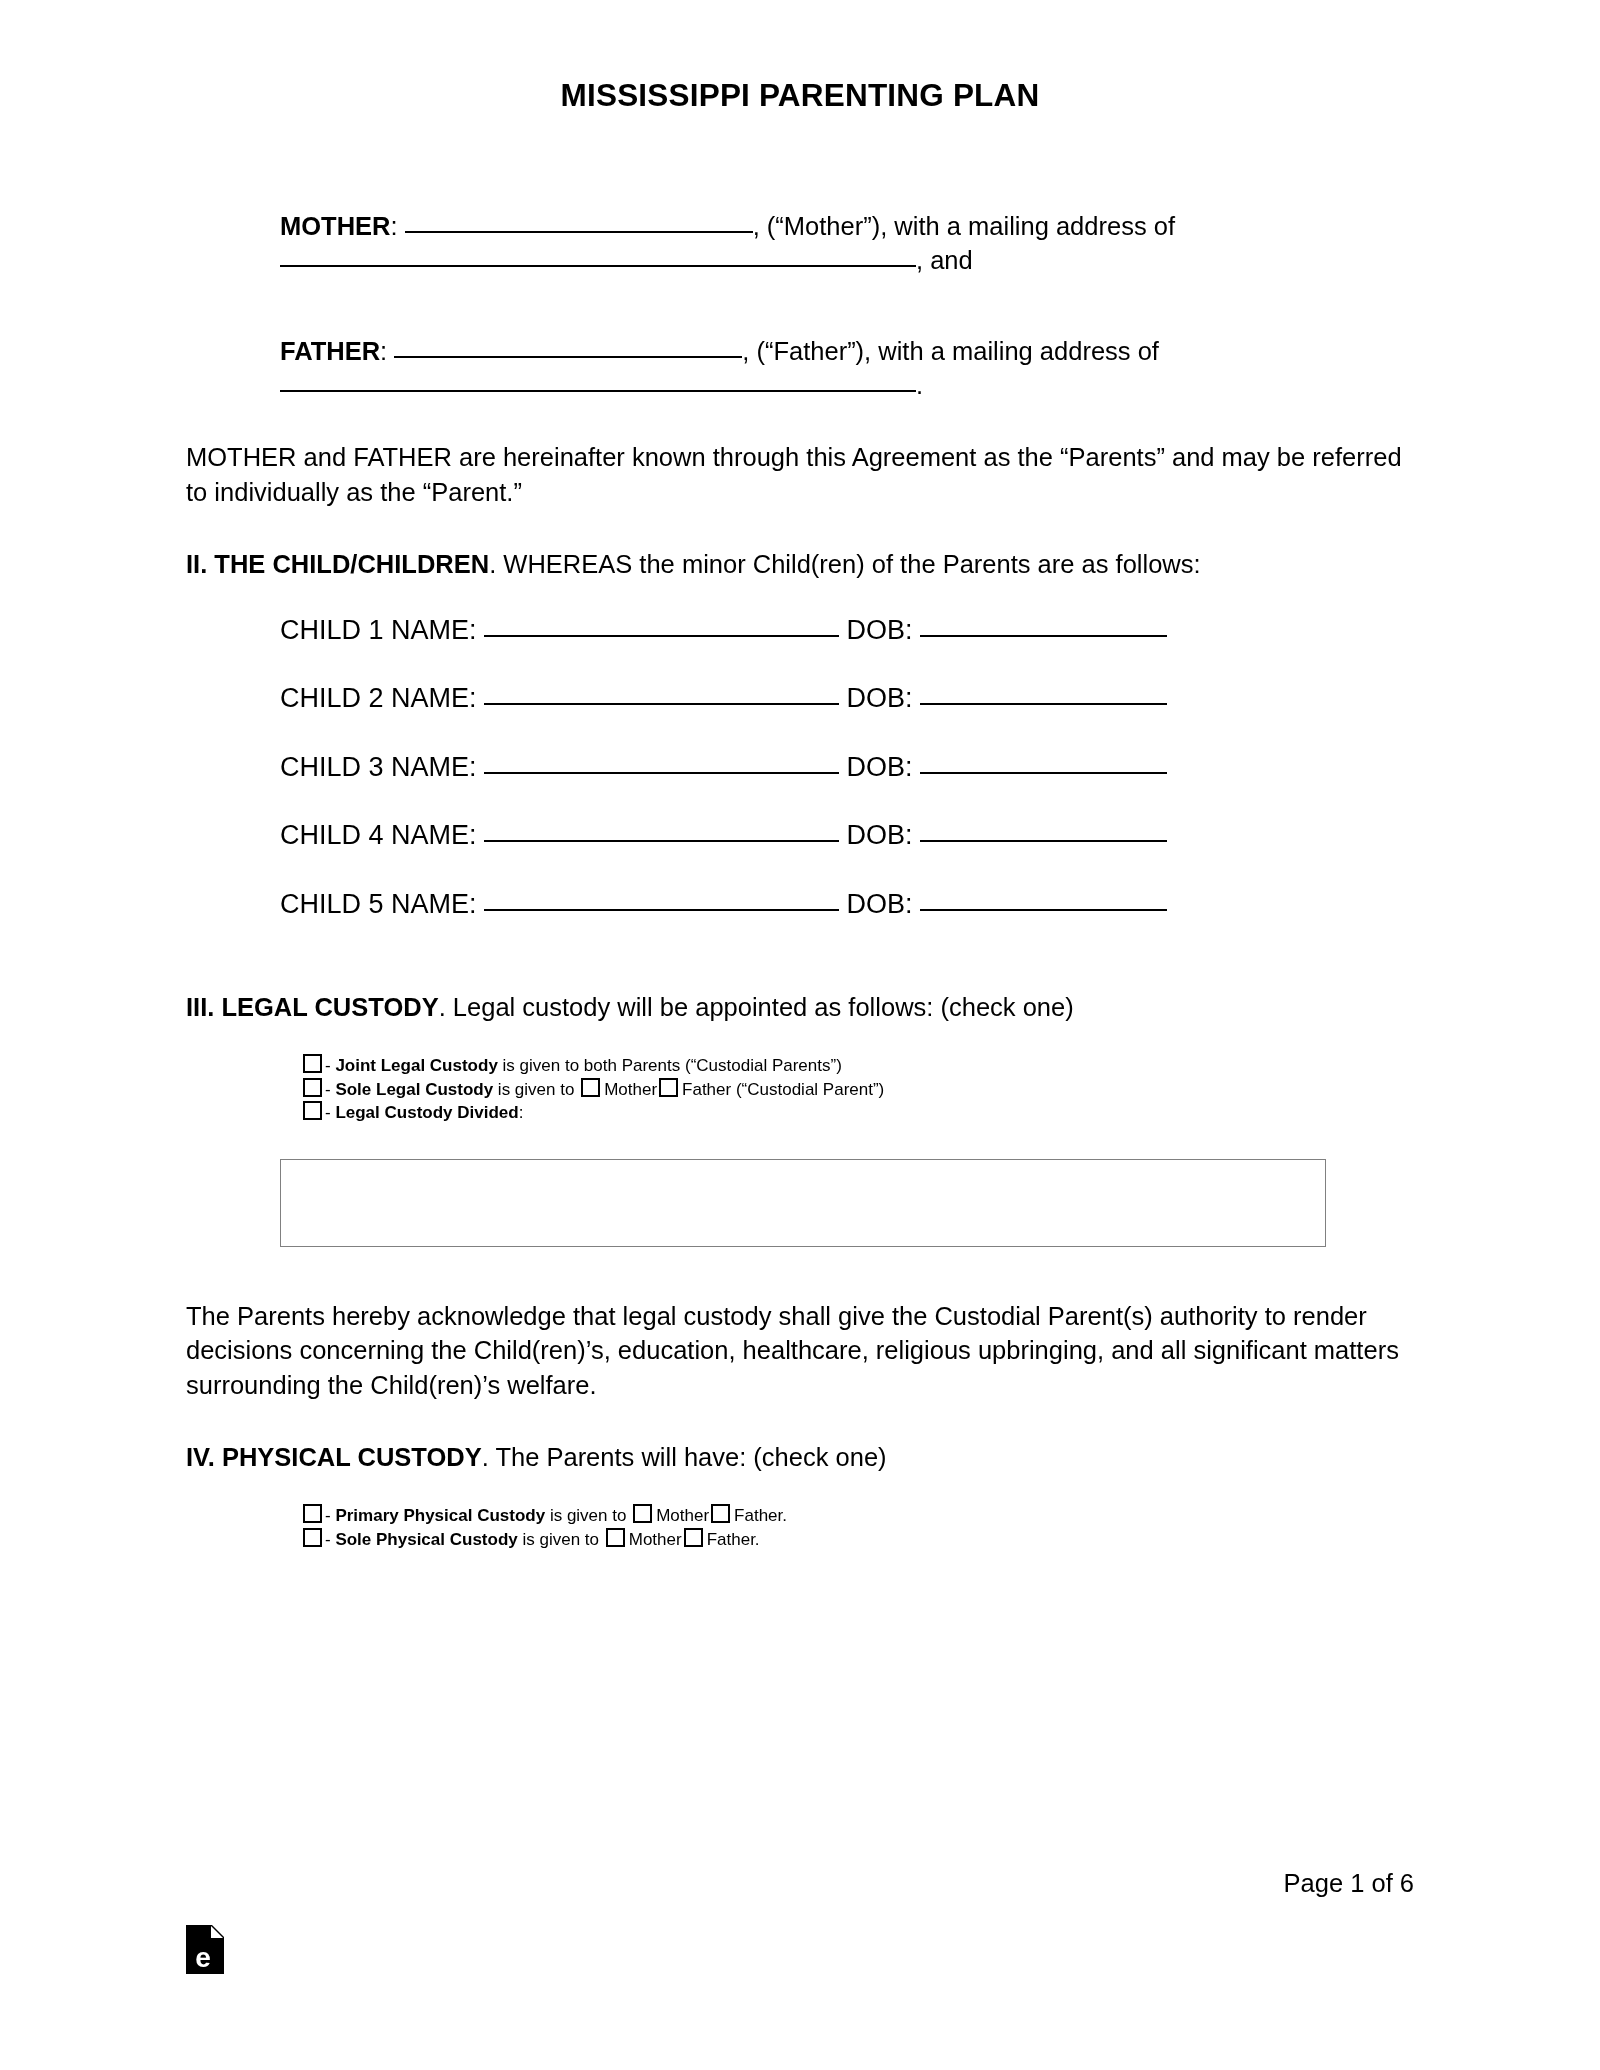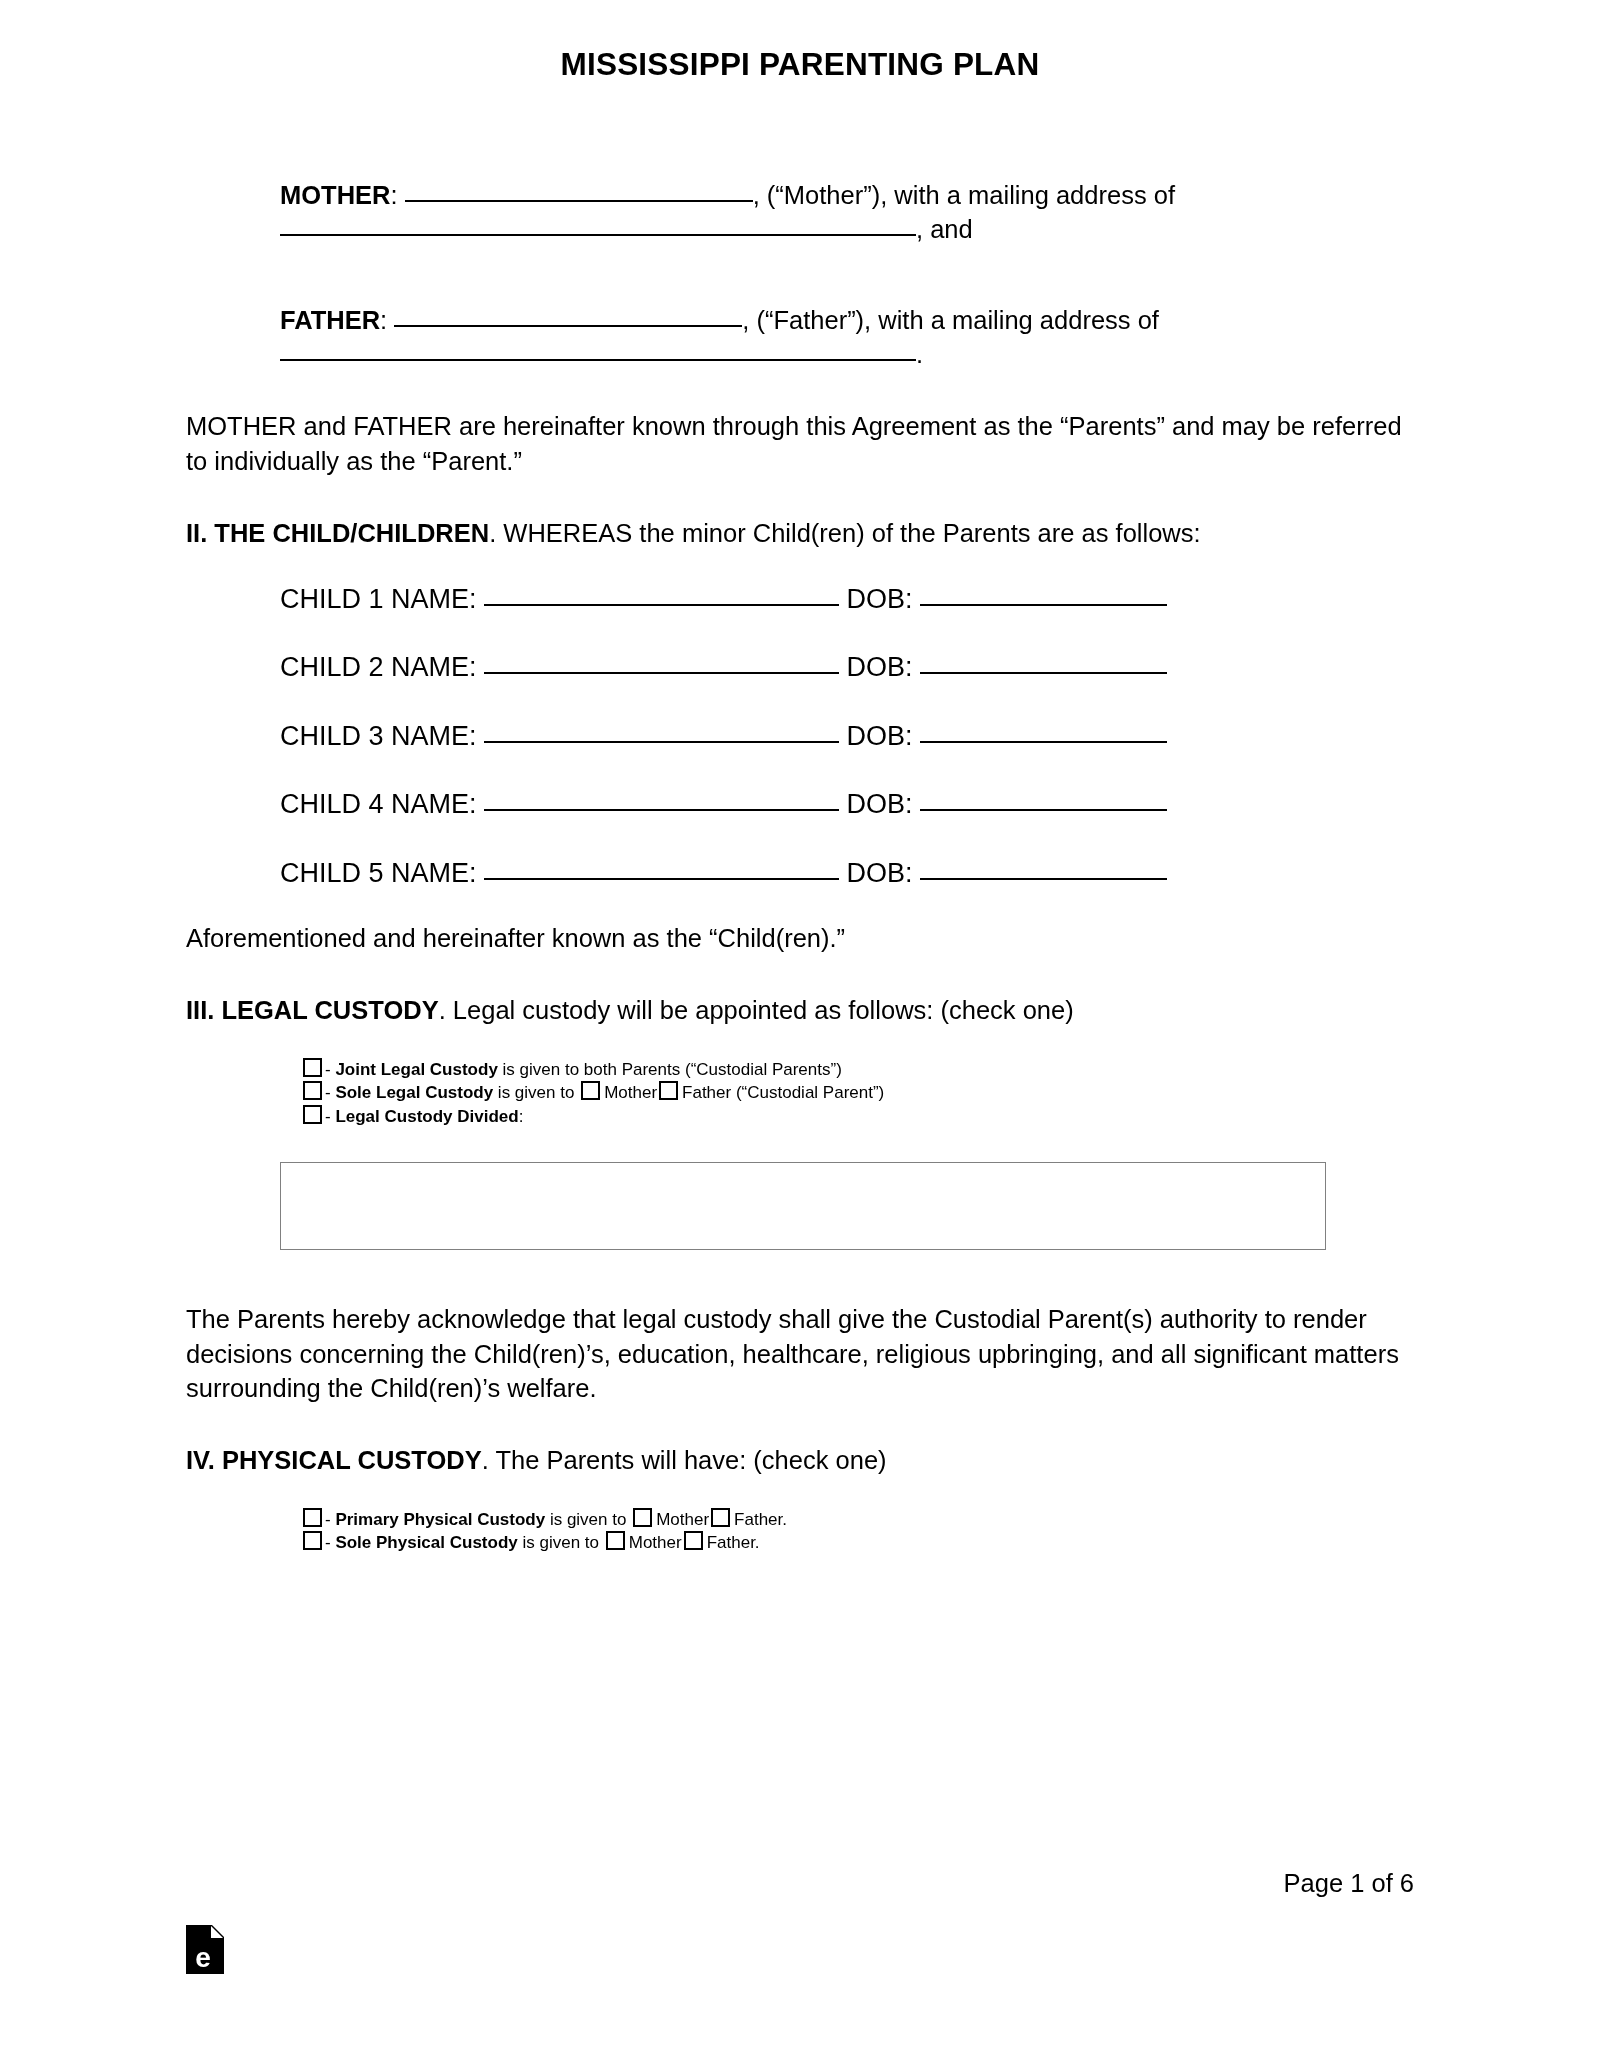--- a/index.html
+++ b/index.html
@@ -24,21 +24,21 @@
     position: absolute;
     left: 186px;
     top: 0;
     width: 1228px;
   }
   .doc-title {
     text-align: center;
     font-size: 31.5px;
     font-weight: bold;
     letter-spacing: 0.2px;
-    margin-top: 46px;
+    margin-top: 77px;
     margin-bottom: 0;
     line-height: 1.2;
   }
   p, .para {
     font-size: 25.5px;
     line-height: 1.35;
     margin: 0;
   }
   .spacer-lg { height: 38px; }
   .spacer-md { height: 30px; }
@@ -160,21 +160,20 @@
       <div class="child-gap"></div>
       <p class="child-row"><span>CHILD 3 NAME:</span> <span class="ul ul-childname"></span> <span>DOB:</span> <span class="ul ul-dob"></span></p>
       <div class="child-gap"></div>
       <p class="child-row"><span>CHILD 4 NAME:</span> <span class="ul ul-childname"></span> <span>DOB:</span> <span class="ul ul-dob"></span></p>
       <div class="child-gap"></div>
       <p class="child-row"><span>CHILD 5 NAME:</span> <span class="ul ul-childname"></span> <span>DOB:</span> <span class="ul ul-dob"></span></p>
     </div>
 
     <div class="spacer-md"></div>
 
-    <p class="para">Aforementioned and hereinafter known as the “Child(ren).”</p>
 
     <div class="spacer-lg"></div>
 
     <p class="para"><span class="bold">III. LEGAL CUSTODY</span><span>. Legal custody will be appointed as follows: (check one)</span></p>
 
     <div class="spacer-md"></div>
 
     <div class="indent">
       <p class="option-line"><span class="cb"></span><span>- </span><span class="bold">Joint Legal Custody</span><span> is given to both Parents (“Custodial Parents”)</span></p>
 

